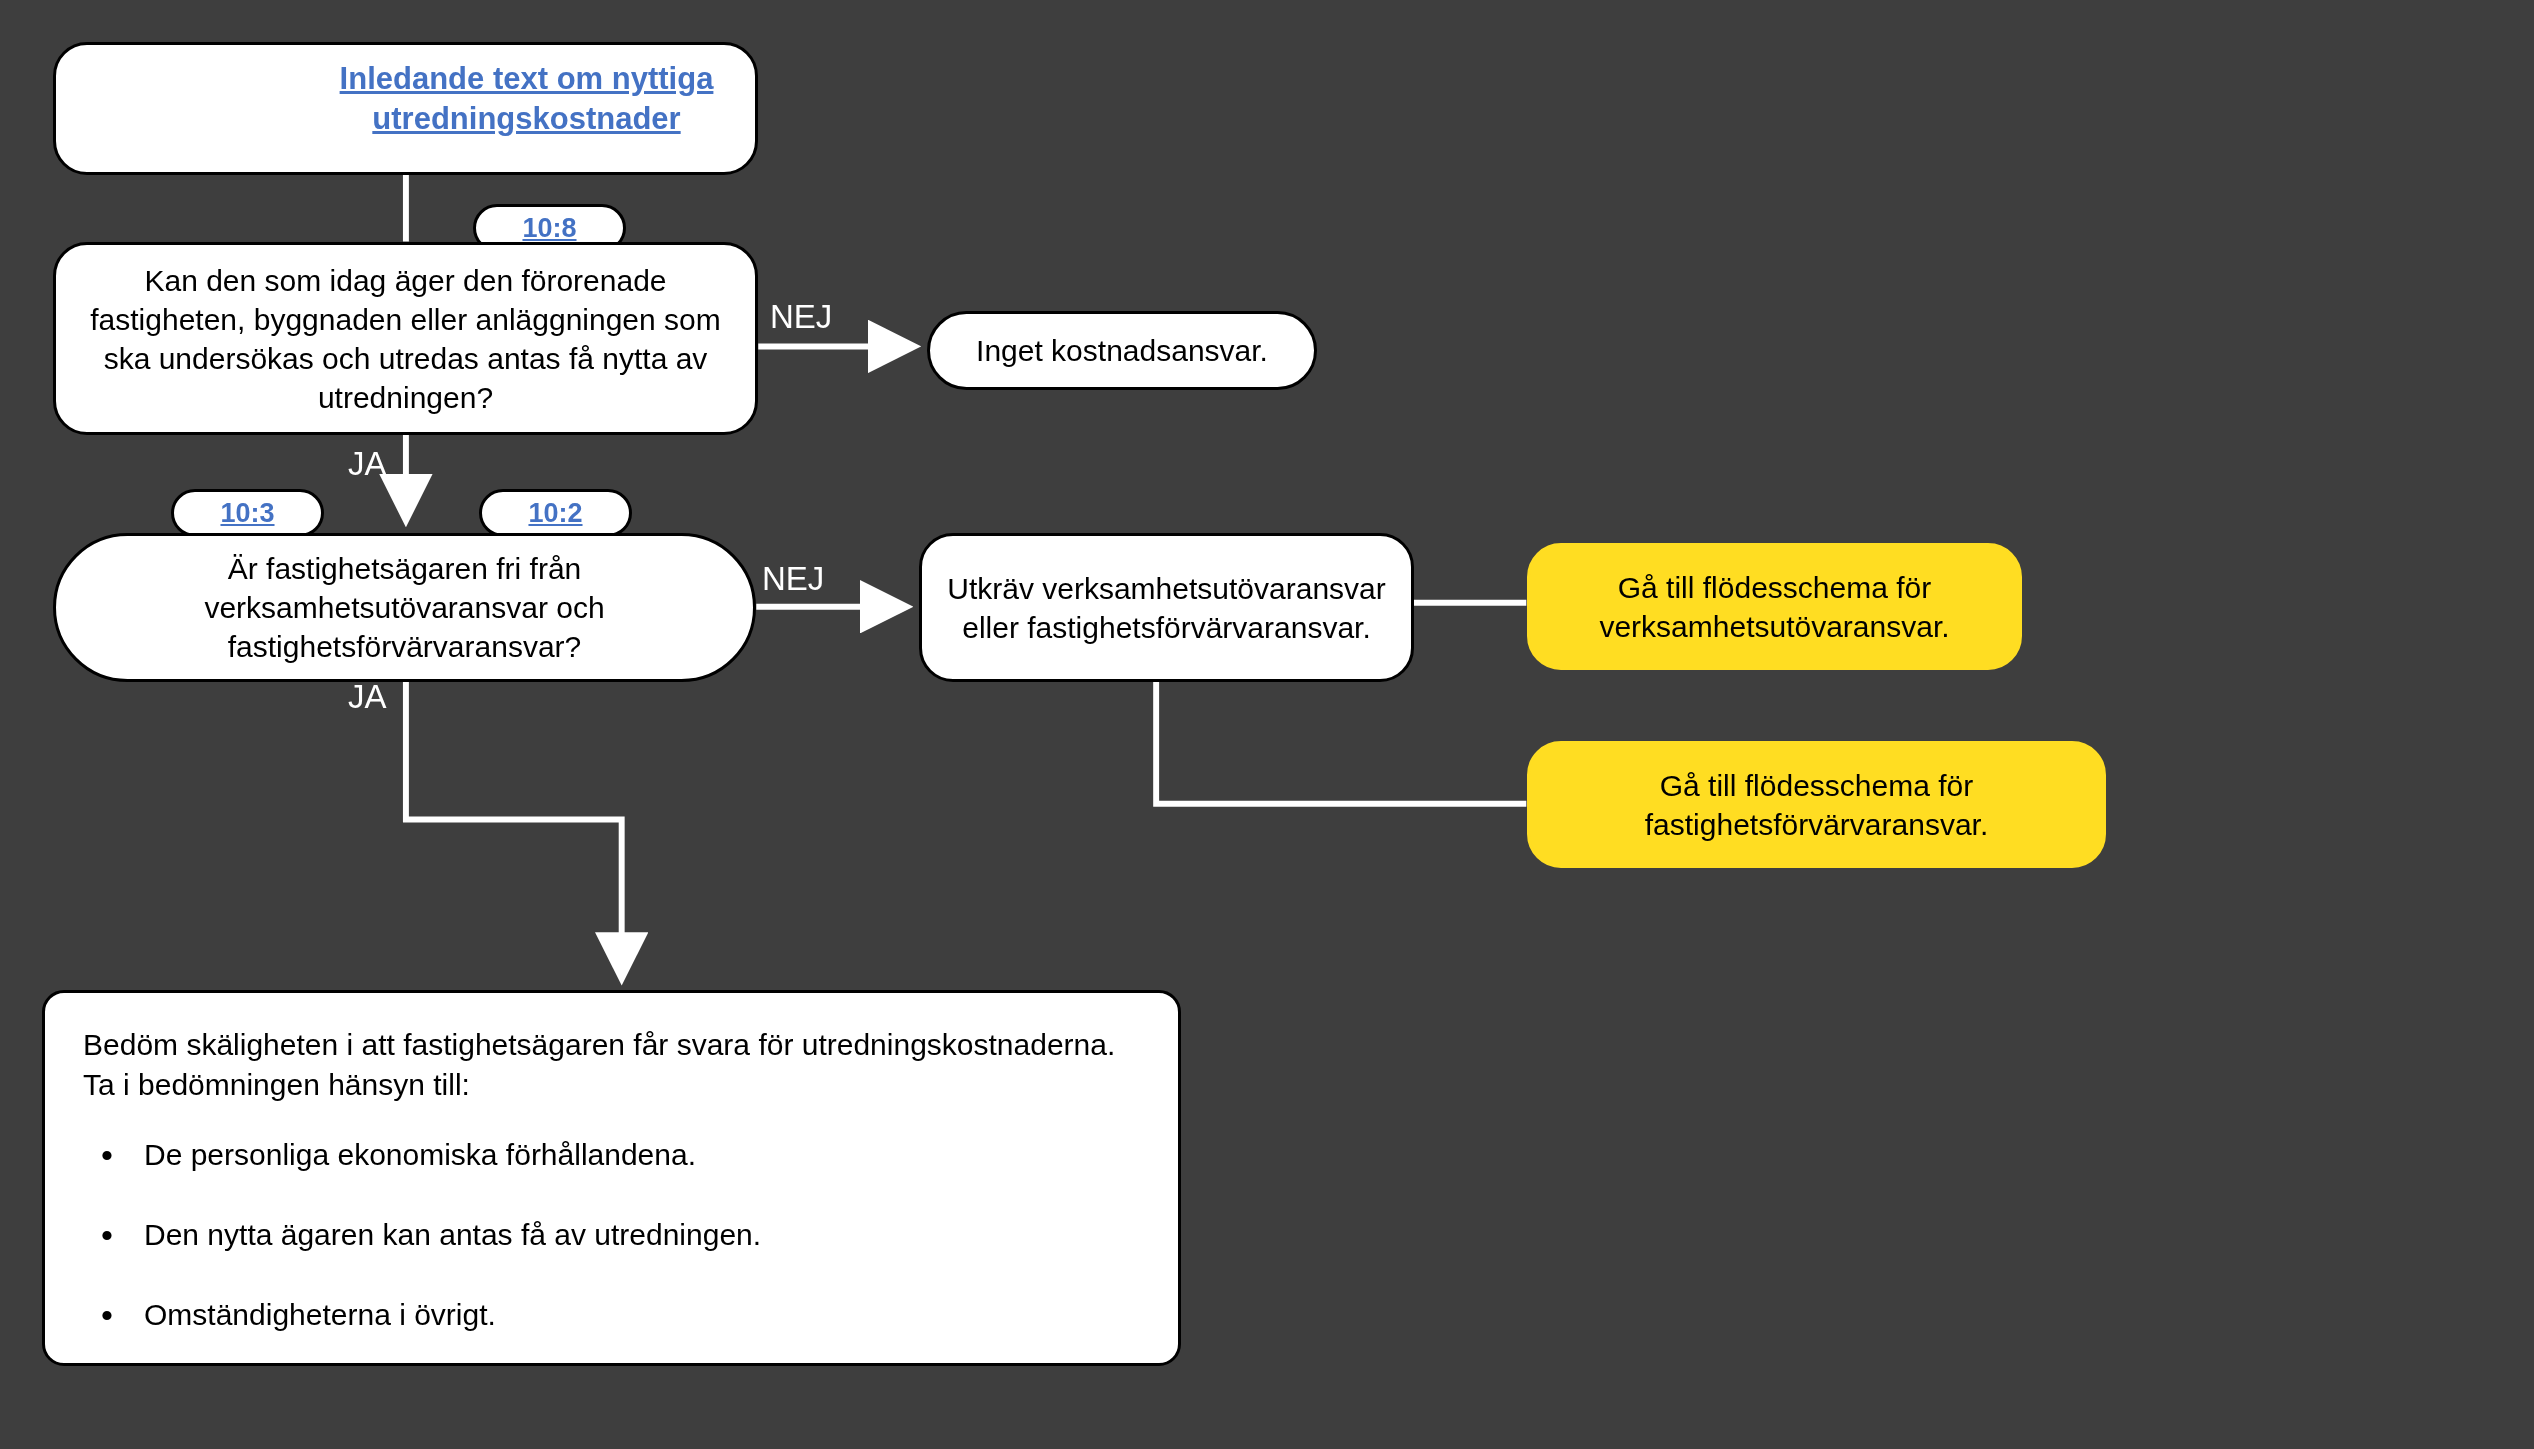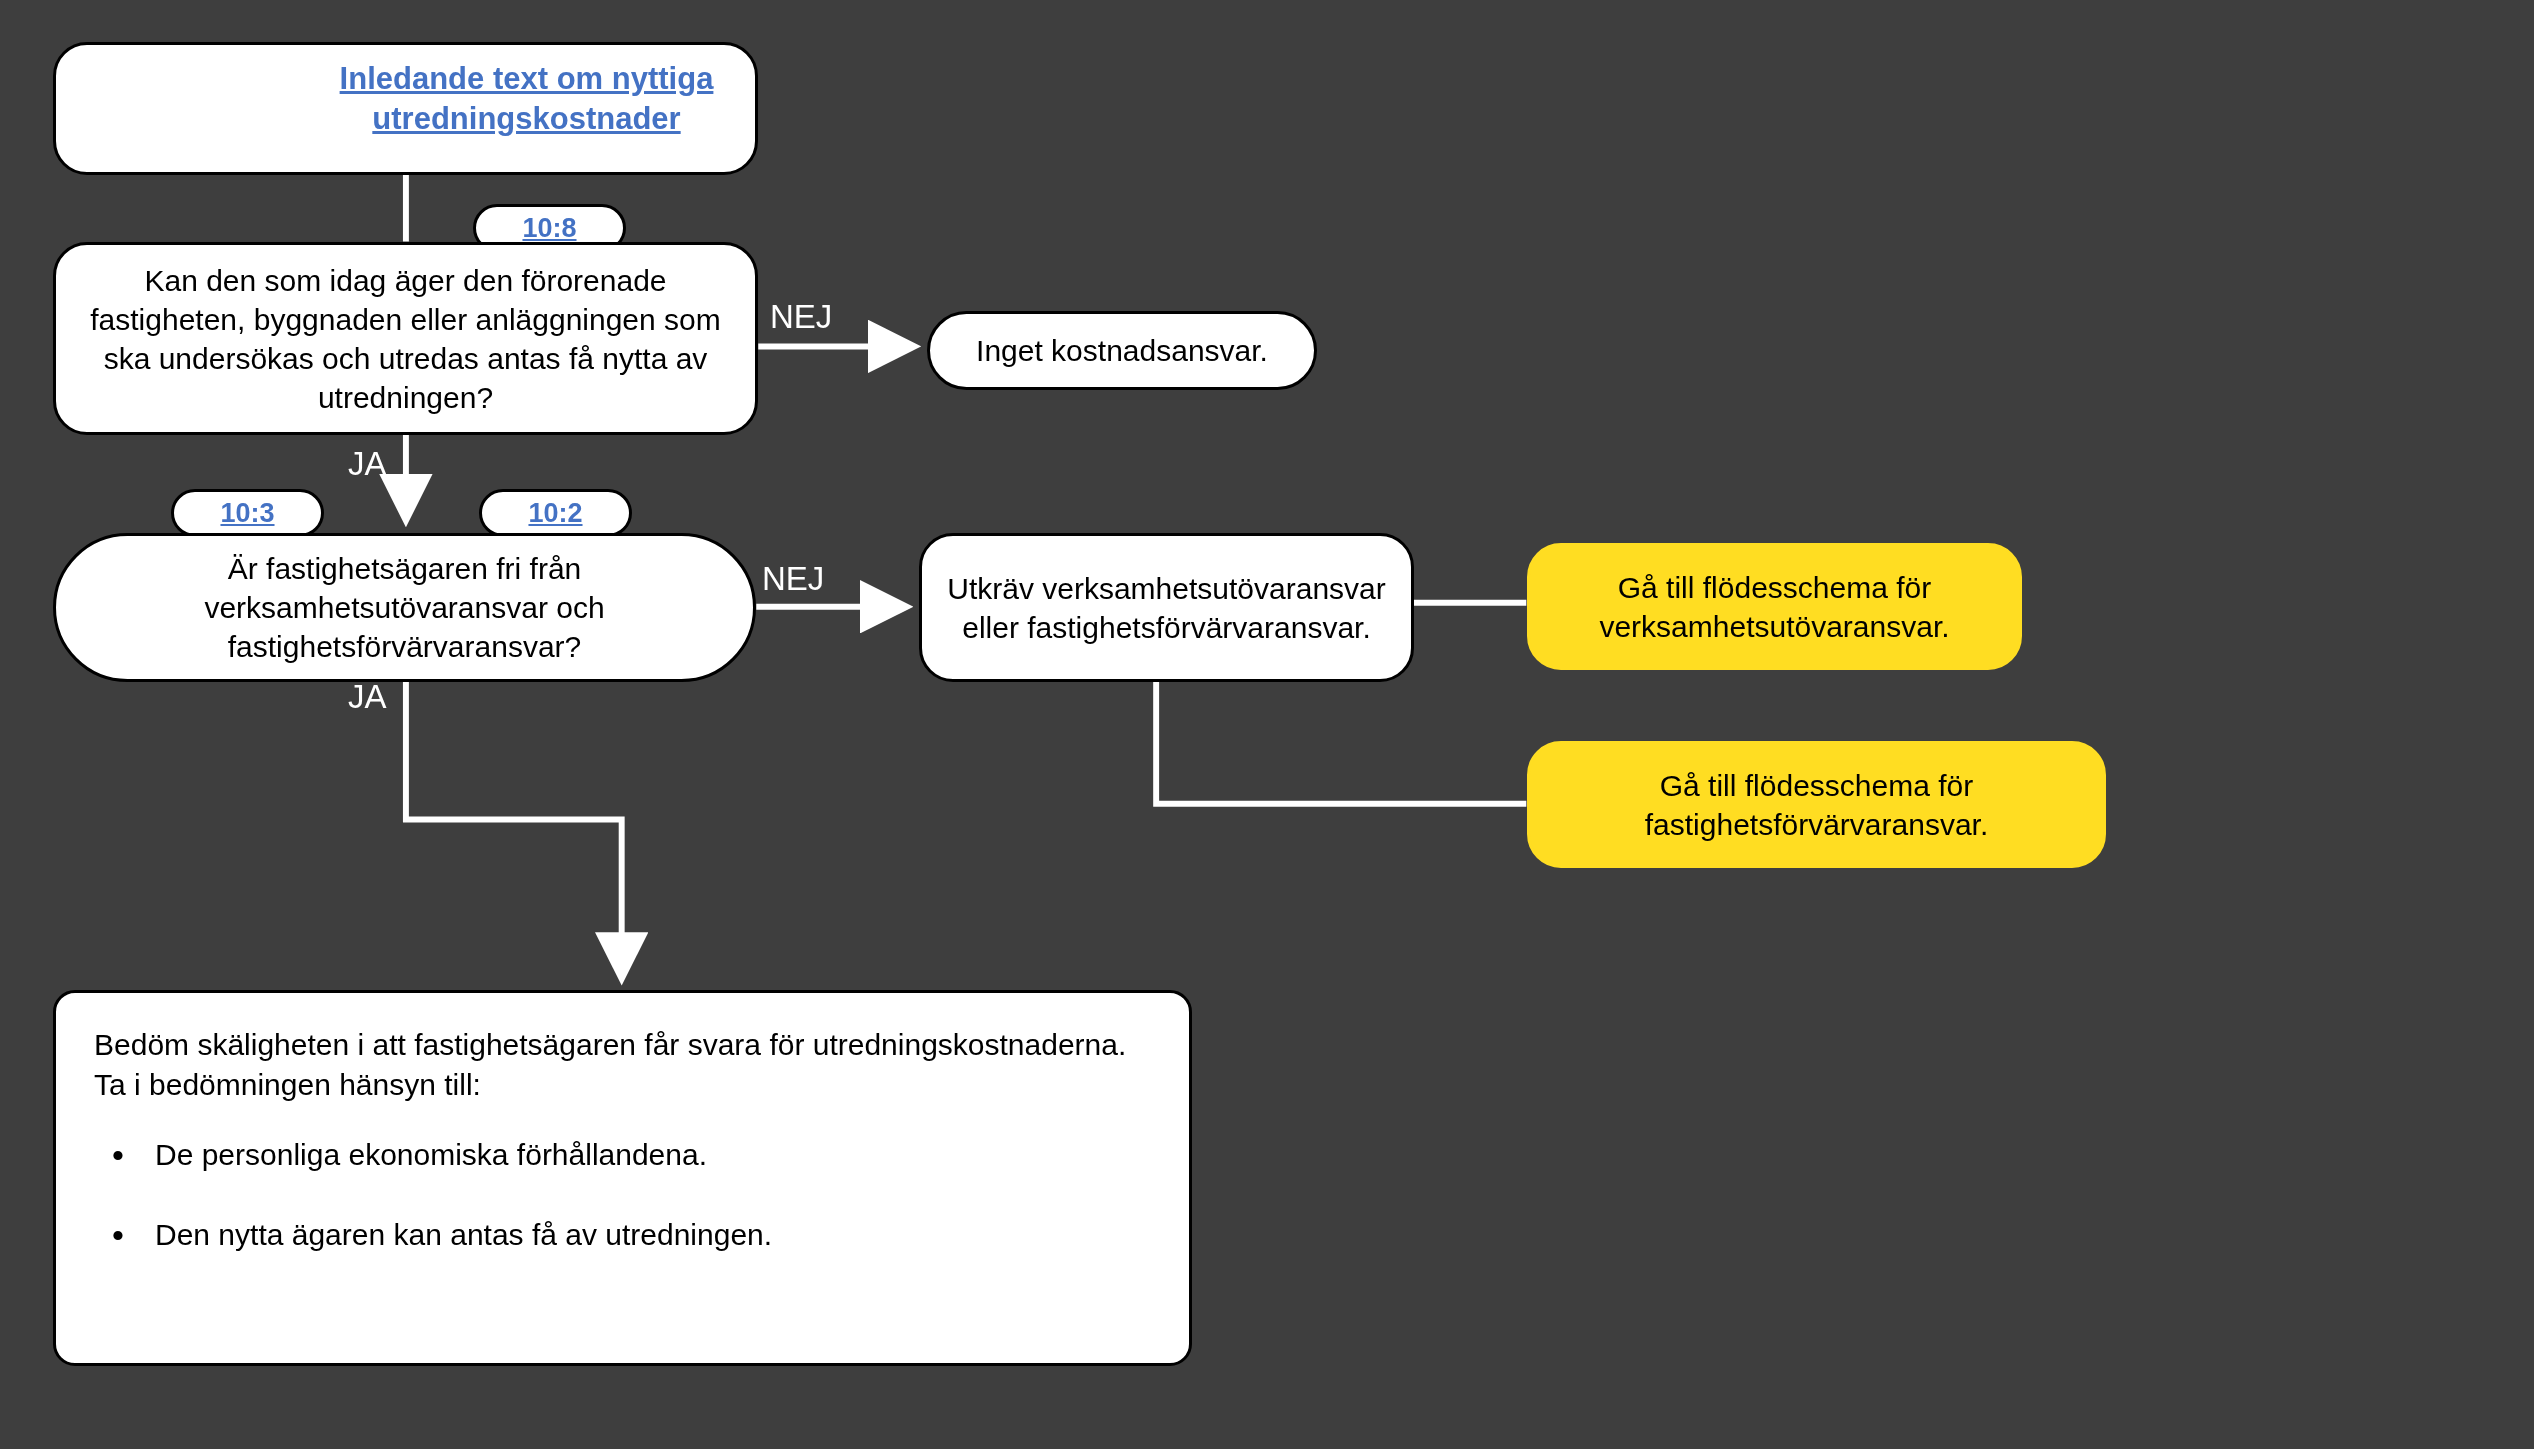--- a/index.html
+++ b/index.html
@@ -146,21 +146,21 @@
     white-space: nowrap;
   }
   #lbl-nej-1 { left: 770px; top: 300px; }
   #lbl-ja-1  { left: 348px; top: 447px; }
   #lbl-nej-2 { left: 762px; top: 562px; }
   #lbl-ja-2  { left: 348px; top: 680px; }
 
   
   #assess-node {
     position: absolute;
-    left: 53px; top: 990px; width: 1139px; height: 376px;
+    left: 42px; top: 990px; width: 1139px; height: 376px;
     box-sizing: border-box;
     background: #ffffff;
     border: 3px solid #000000;
     border-radius: 22px;
     padding: 32px 38px 0 38px;
     color: #000;
     font-size: 30px;
     line-height: 1.33;
   }
   #assess-intro { margin: 0 0 30px 0; }
@@ -239,17 +239,18 @@
   <span id="lbl-ja-2" class="edge-label">JA</span>
 
   <div id="goto-vu" class="node yellow r-soft">Gå till flödesschema för verksamhetsutövaransvar.</div>
   <div id="goto-ff" class="node yellow r-soft">Gå till flödesschema för fastighetsförvärvaransvar.</div>
 
   <div id="assess-node">
     <p id="assess-intro">Bedöm skäligheten i att fastighetsägaren får svara för utredningskostnaderna. Ta i bedömningen hänsyn till:</p>
     <ul id="assess-list">
       <li>De personliga ekonomiska förhållandena.</li>
       <li>Den nytta ägaren kan antas få av utredningen.</li>
+      <li>Omständigheterna i övrigt.</li>
     </ul>
   </div>
 
 </div>
 
 
 </body></html>

